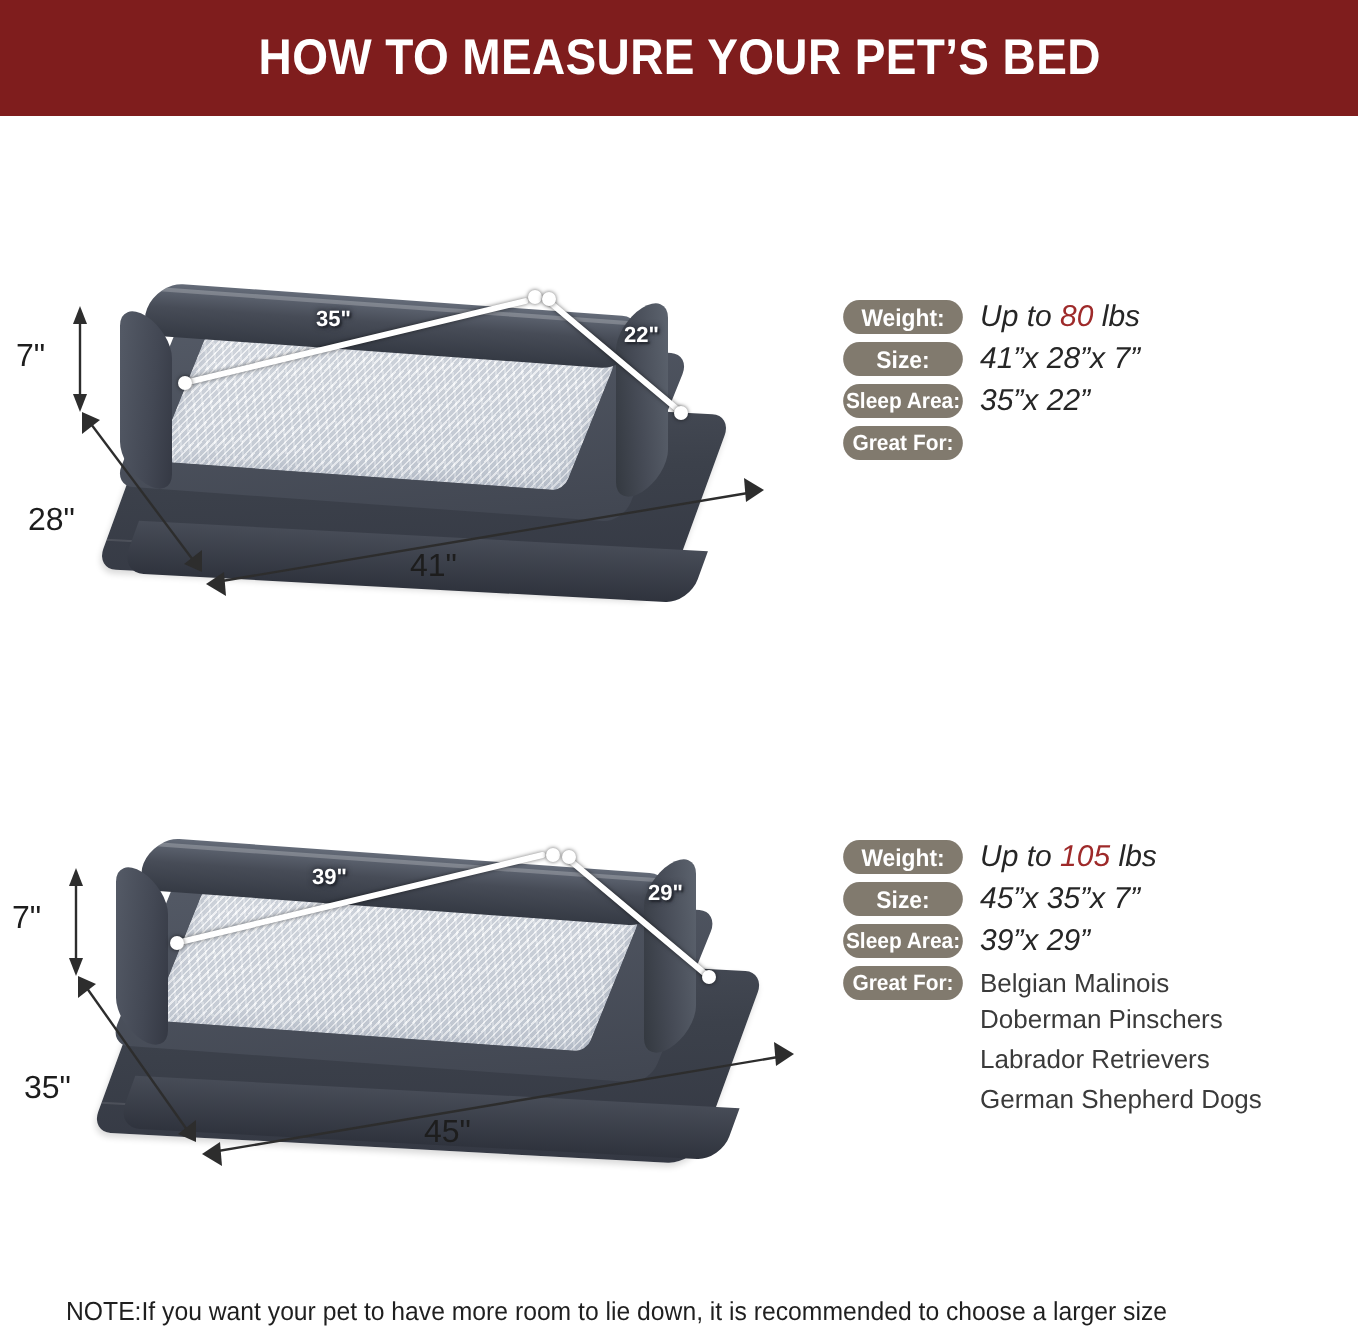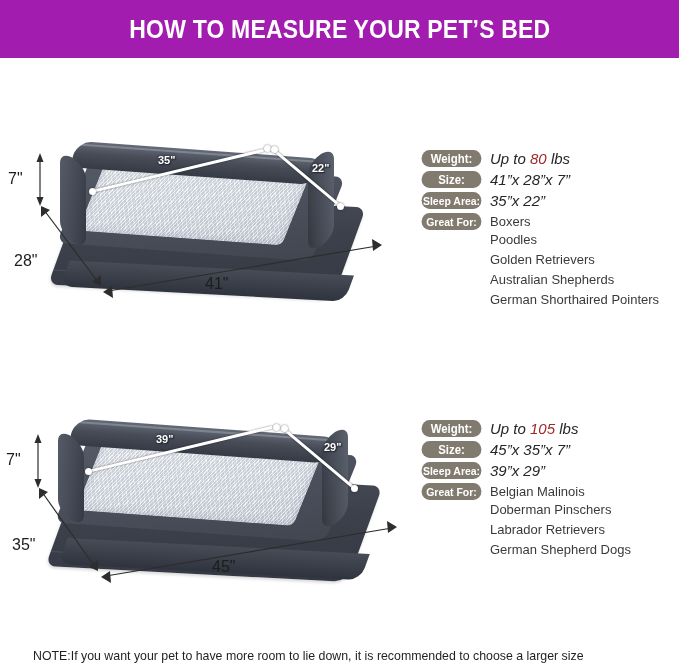--- a/index.html
+++ b/index.html
@@ -7,21 +7,21 @@
     width:679px;height:668px;
     background:#ffffff;
     font-family:"Liberation Sans", sans-serif;
     overflow:hidden;
     position:relative;
   }
 
   
   .header{
     position:absolute;left:0;top:0;width:679px;height:58px;
-    background:#a21caf;
+    background:#7f1d1d;
     display:flex;align-items:center;justify-content:center;
   }
   .header-title{
     color:#ffffff;
     font-size:25px;
     font-weight:bold;
     letter-spacing:.2px;
     transform:scaleX(.92);
     white-space:nowrap;
     font-family:"Liberation Sans", sans-serif;
@@ -223,27 +223,20 @@
     <div class="spec-row">
       <div class="pill">Size:</div>
       <div class="spec-val">41”x 28”x 7”</div>
     </div>
     <div class="spec-row">
       <div class="pill wide">Sleep Area:</div>
       <div class="spec-val">35”x 22”</div>
     </div>
     <div class="spec-row">
       <div class="pill wide">Great For:</div>
-      <div class="breed-list">
-        <div class="breed">Boxers</div>
-        <div class="breed">Poodles</div>
-        <div class="breed">Golden Retrievers</div>
-        <div class="breed">Australian Shepherds</div>
-        <div class="breed">German Shorthaired Pointers</div>
-      </div>
     </div>
   </div>
 </div>
 
 <div class="section section-b">
 
   <div class="bed-wrap bed-b">
     <div class="bed">
       <div class="bed-base"></div>
       <div class="bed-base-front"></div>

